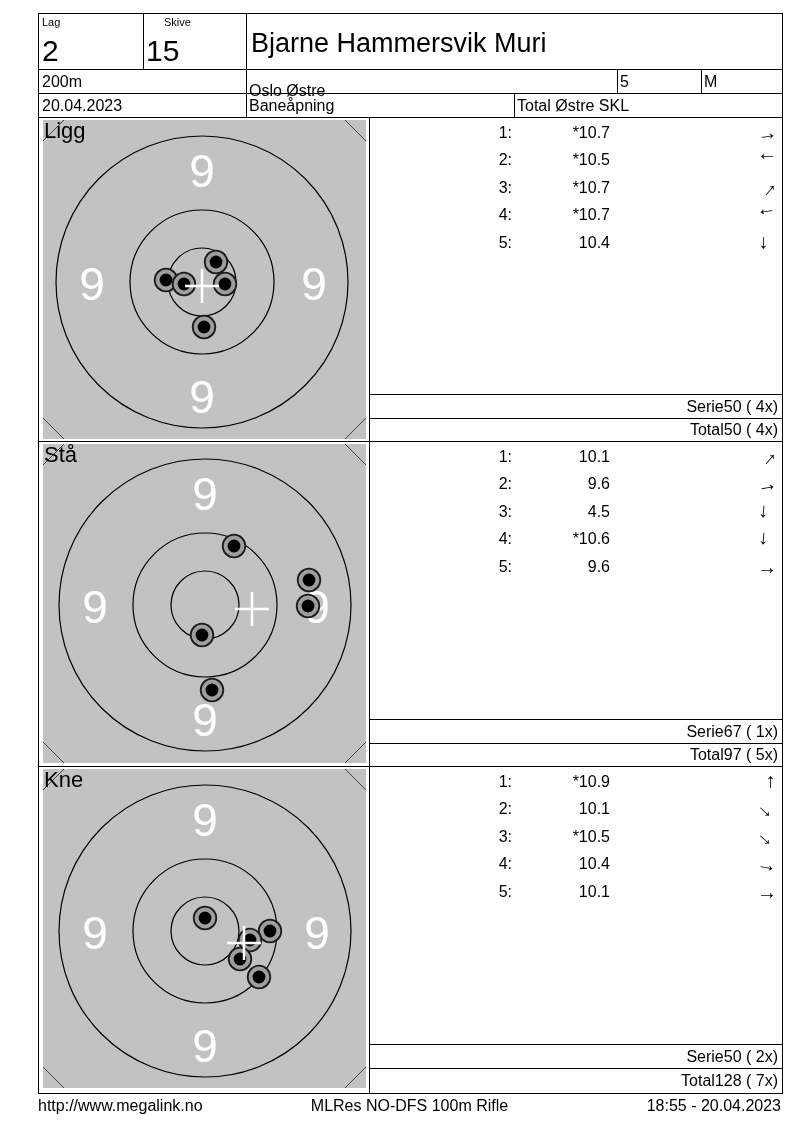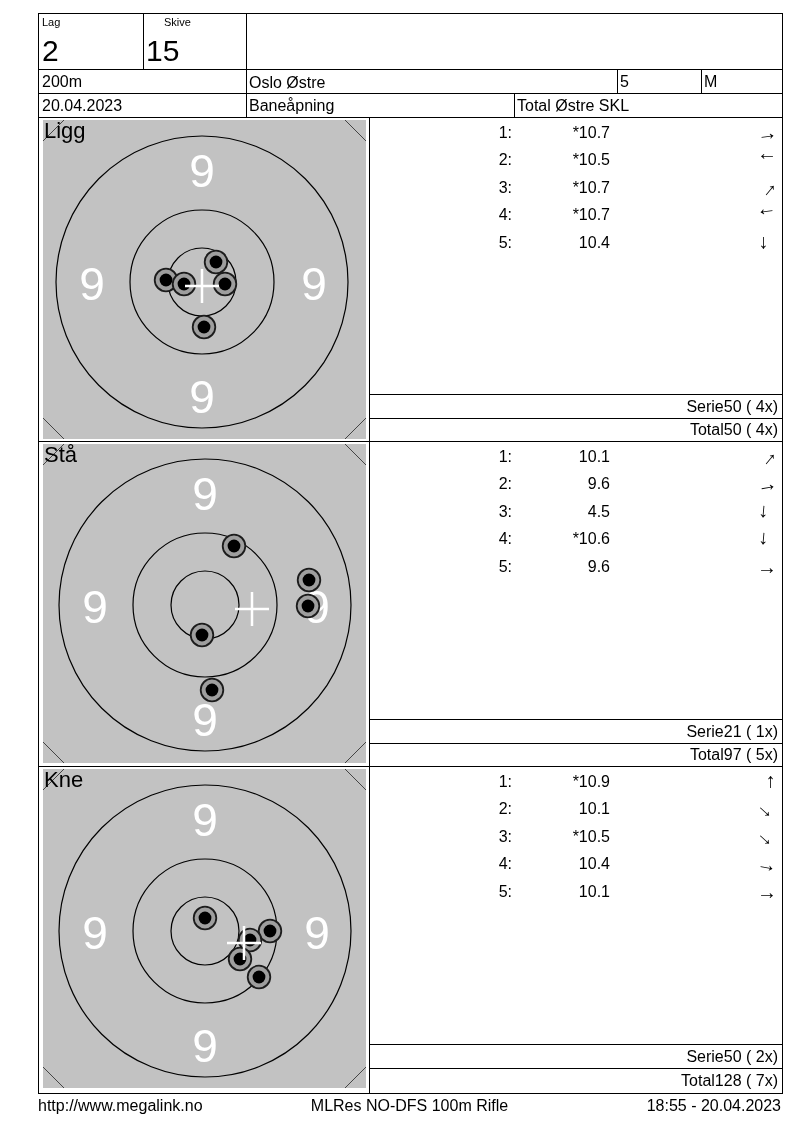--- a/index.html
+++ b/index.html
@@ -44,23 +44,24 @@
   <div class="hl" style="left:330px;top:705px;width:413px"></div>
   <div class="hl" style="left:330px;top:729px;width:413px"></div>
   <div class="hl" style="left:0;top:752px;width:743px"></div>
   <div class="hl" style="left:330px;top:1030px;width:413px"></div>
   <div class="hl" style="left:330px;top:1054px;width:413px"></div>
 
   <div class="cell tiny" style="left:3px;top:2px">Lag</div>
   <div class="cell big" style="left:3px;top:20px">2</div>
   <div class="cell tiny" style="left:125px;top:2px">Skive</div>
   <div class="cell big" style="left:107px;top:20px">15</div>
+  <div class="cell name" style="left:212px;top:15px">Bjarne Hammersvik Muri</div>
 
   <div class="cell mid" style="left:3px;top:59px">200m</div>
-  <div class="cell mid" style="left:210px;top:60px">Oslo Østre</div>
+  <div class="cell mid" style="left:210px;top:68px">Oslo Østre</div>
   <div class="cell mid" style="left:581px;top:59px">5</div>
   <div class="cell mid" style="left:665px;top:59px">M</div>
 
   <div class="cell mid" style="left:3px;top:83px">20.04.2023</div>
   <div class="cell mid" style="left:210px;top:83px">Baneåpning</div>
   <div class="cell mid" style="left:478px;top:83px">Total Østre SKL</div>
 
   <div class="target-box" style="top:103px;height:324px" id="target-0"><svg width="330" height="324" viewBox="0 0 330 324">
         <rect x="4" y="3" width="323" height="319" fill="#c2c2c2"></rect>
         <line x1="4" y1="24" x2="25" y2="3" stroke="#444444" stroke-width="1"></line>
@@ -183,21 +184,21 @@
       </div>
     <div class="shot-row">
         <span class="sn">5:</span>
         <span class="sv">9.6</span>
         <span></span>
         <span class="sa"><span style="transform: rotate(0deg);">→</span></span>
       </div>
   </div>
   <div class="sum-row" style="top:706px;height:23px">
       <span>Serie</span>
-      <span>21 ( 1x)</span>
+      <span>67 ( 1x)</span>
     </div>
   <div class="sum-row" style="top:730px;height:22px">
       <span>Total</span>
       <span>97 ( 5x)</span>
     </div>
 
   <div class="target-box" style="top:752px;height:327px" id="target-2"><svg width="330" height="327" viewBox="0 0 330 327">
         <rect x="4" y="3" width="323" height="319" fill="#c2c2c2"></rect>
         <line x1="4" y1="24" x2="25" y2="3" stroke="#444444" stroke-width="1"></line>
         <line x1="306" y1="3" x2="327" y2="24" stroke="#444444" stroke-width="1"></line>

